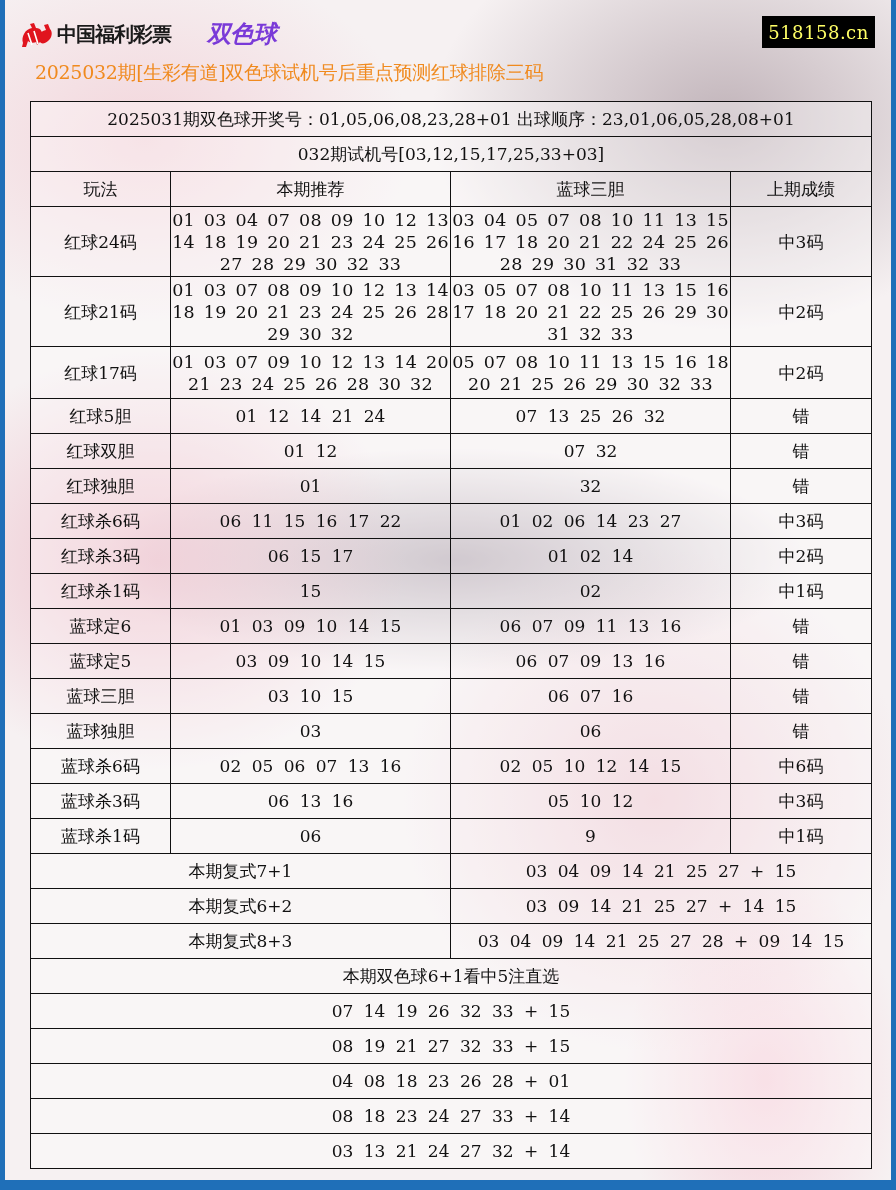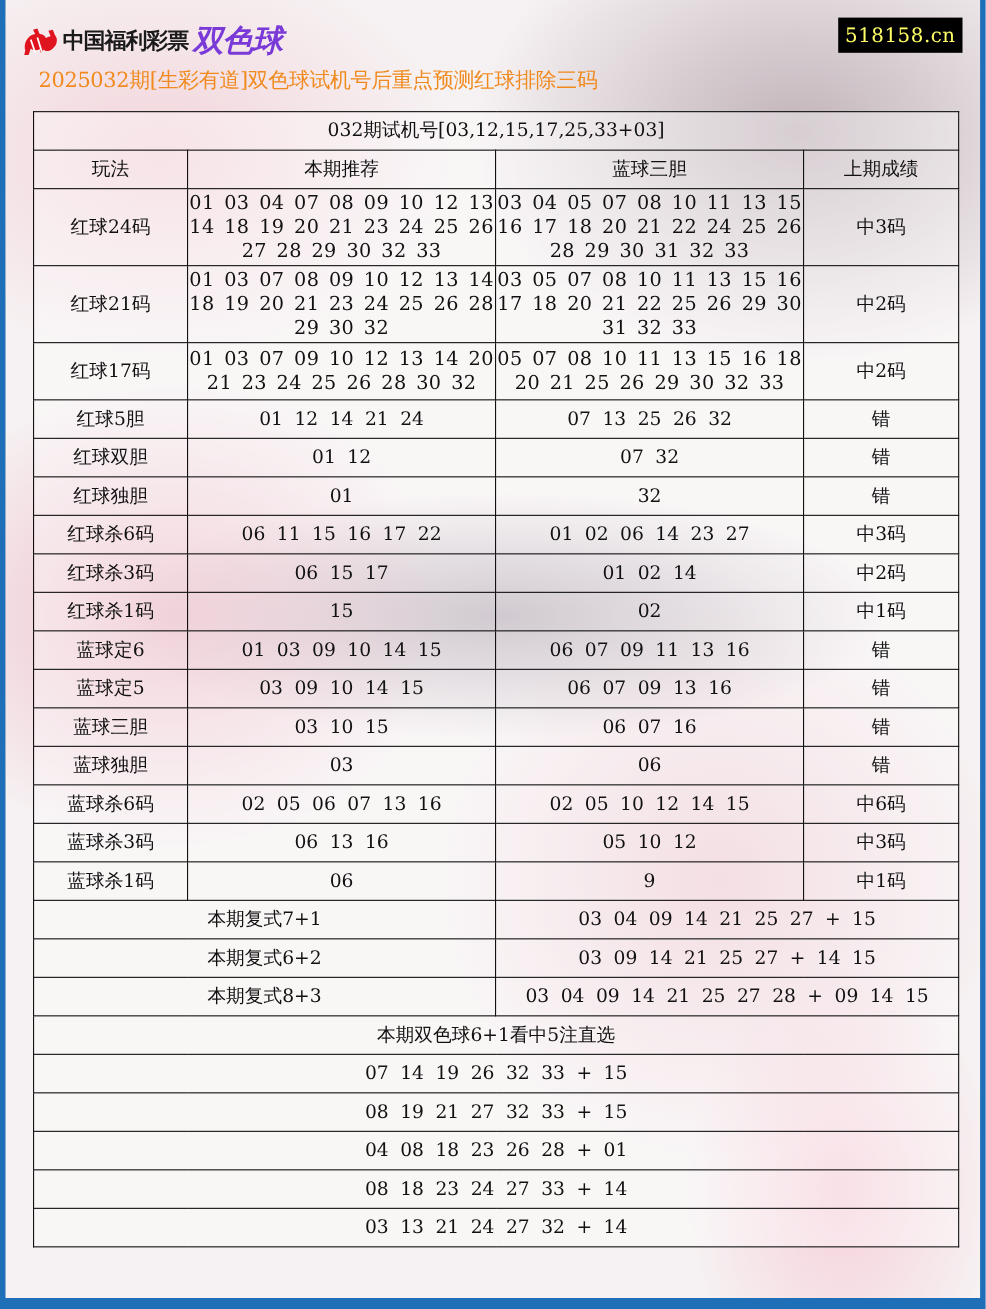--- a/index.html
+++ b/index.html
@@ -17,21 +17,21 @@
       radial-gradient(ellipse 360px 300px at 150px 560px, rgba(230,150,170,0.55), rgba(255,255,255,0) 70%),
       radial-gradient(ellipse 500px 160px at 450px 560px, rgba(110,90,110,0.45), rgba(255,255,255,0) 70%),
       radial-gradient(ellipse 360px 360px at 650px 800px, rgba(230,170,185,0.5), rgba(255,255,255,0) 70%),
       radial-gradient(ellipse 200px 300px at 760px 1080px, rgba(245,170,190,0.45), rgba(255,255,255,0) 70%),
       #f6f1f2;
   }
   .header { position: absolute; left: 0; top: 0; width: 886px; height: 100px; }
   .logo { position: absolute; left: 14px; top: 18px; display: flex; align-items: center; gap: 4px; }
   .logo-mark { width: 34px; height: 30px; }
   .logo-text { font-family: "DejaVu Sans", sans-serif; font-weight: bold; font-size: 20px; color: #1a1a1a; letter-spacing: -1px; }
-  .logo-ssq { font-family: "DejaVu Sans", sans-serif; font-weight: bold; font-style: italic; font-size: 28px; color: #7a3ad8; letter-spacing: -1px; }
+  .logo-ssq { font-family: "DejaVu Sans", sans-serif; font-weight: bold; font-style: italic; font-size: 24px; color: #7a3ad8; letter-spacing: -1px; margin-left: 32px; }
   .site-badge {
     position: absolute; left: 757px; top: 16px; width: 113px; height: 32px;
     background: #000; color: #ffff66; font-size: 18px; font-family: "DejaVu Serif", serif;
     display: flex; align-items: center; justify-content: center; letter-spacing: 0.5px;
   }
   .page-title {
     position: absolute; left: 30px; top: 60px; width: 850px;
     font-size: 19px; color: #f08a1e; white-space: nowrap; letter-spacing: -0.3px;
   }
   table.main {
@@ -70,20 +70,23 @@
 
   <table class="main">
     <colgroup>
       <col style="width:140px">
         <col style="width:280px">
         <col style="width:280px">
         <col style="width:141px">
     </colgroup>
     <tbody id="tbody">
       <tr class="h35">
+        <td colspan="4">2025031期双色球开奖号：01,05,06,08,23,28+01 出球顺序：23,01,06,05,28,08+01</td>
+      </tr>
+      <tr class="h35">
         <td colspan="4">032期试机号[03,12,15,17,25,33+03]</td>
       </tr>
       <tr class="h35">
         <td>玩法</td>
         <td>本期推荐</td>
         <td>蓝球三胆</td>
         <td>上期成绩</td>
       </tr>
 
       <tr class="big">

